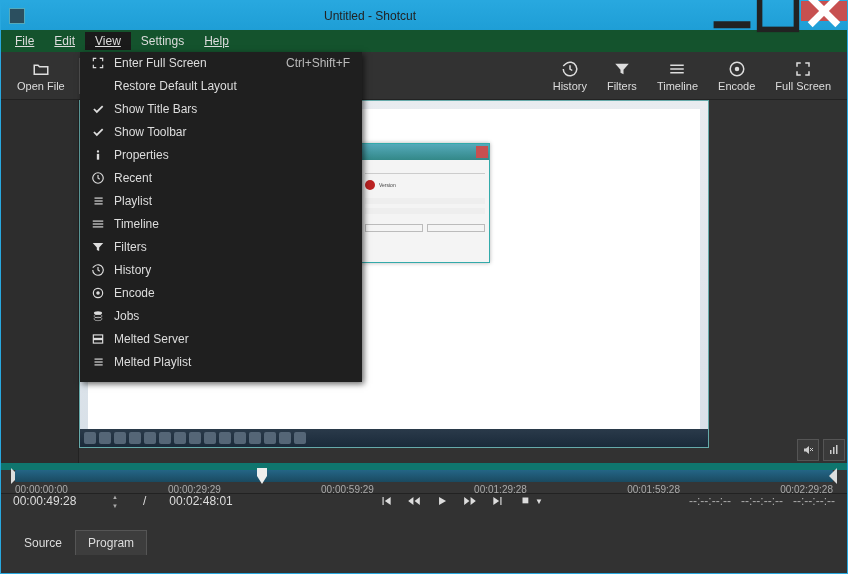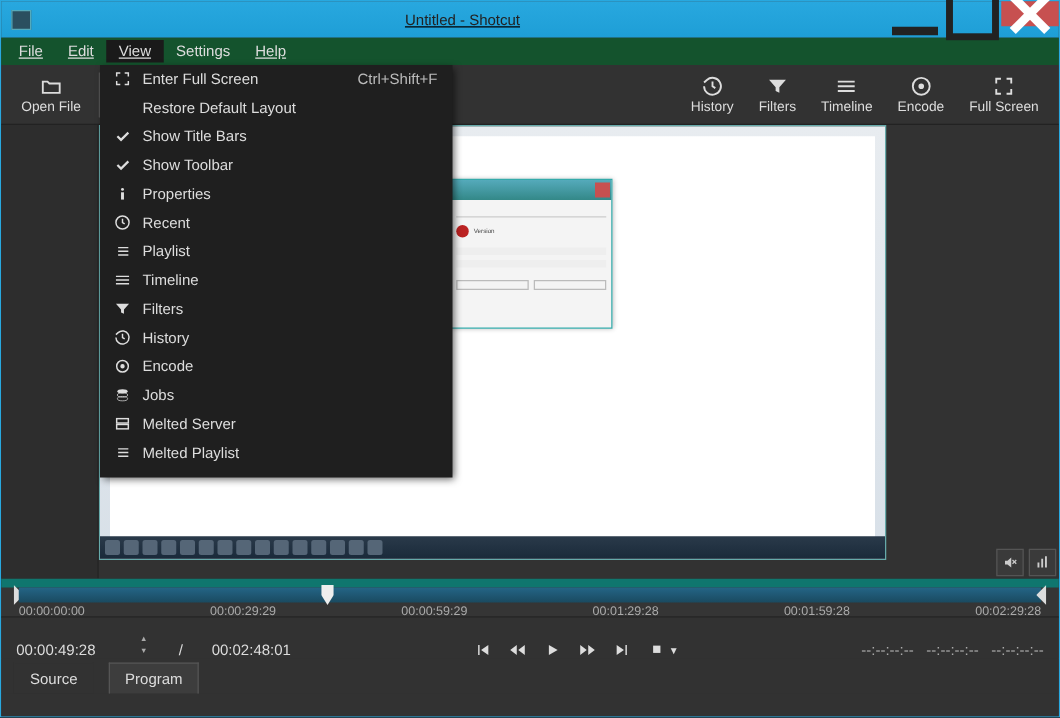--- a/index.html
+++ b/index.html
@@ -1,20 +1,20 @@
 <!DOCTYPE html>
 <html><head>
 <meta charset="utf-8">
 <style>
 * { box-sizing: border-box; margin: 0; padding: 0; font-family: "Segoe UI", Arial, sans-serif; }
 body { background: #0a0a0a; width: 848px; height: 574px; overflow: hidden; }
 
 .window { width: 848px; height: 574px; border: 1px solid #28a8df; background: #373737; display: flex; flex-direction: column; }
 
-.titlebar { height: 29px; background: linear-gradient(#28a8df, #1e9ed6); display: flex; align-items: center; position: relative; text-decoration: underline; }
+.titlebar { height: 29px; background: linear-gradient(#28a8df, #1e9ed6); display: flex; align-items: center; position: relative; }
 .titlebar-icon { width: 16px; height: 16px; margin: 0 6px 0 8px; background: #2b4f5f; border: 1px solid #5ab; }
 .titlebar-text { flex: 1; text-align: center; color: #222; font-size: 12px; font-weight: 400; }
 .tb-btns { display: flex; height: 100%; }
 .tb-btn { width: 46px; height: 20px; display: flex; align-items: center; justify-content: center; color: #222; font-size: 14px; cursor: pointer; }
 .tb-close { background: #c75050; color: #fff; width: 46px; }
 
 .menubar { height: 22px; background: #14532d; display: flex; align-items: center; padding: 0 4px; }
 .menubar-item { color: #ddd; font-size: 12px; padding: 2px 10px; cursor: pointer; }
 .menubar-item u { text-decoration: underline; }
 .menubar-item.active { background: #1a1a1a; }
@@ -43,32 +43,32 @@
 .vm-shortcut { color: #bbb; font-size: 12px; }
 
 .sidebar-right { position:absolute; right:2px; bottom:2px; display:flex; gap:4px; }
 .sb-btn { width:22px; height:22px; background:#3a3a3a; border:1px solid #555; display:flex; align-items:center; justify-content:center; cursor:pointer; }
 
 .timeline-bar { height: 30px; background: #353535; position: relative; border-top: 7px solid #0f766e; }
 .timeline-track { position: absolute; left: 14px; right: 14px; top: 0; height: 12px; background: linear-gradient(#246586,#1a4a60); border-radius: 1px; }
 .timeline-handle { position:absolute; top:-2px; width:8px; height:16px; }
 .timeline-labels { position: absolute; left: 14px; right: 14px; top: 14px; display: flex; justify-content: space-between; color: #aaa; font-size: 10px; }
 
-.controls { height: 34px; background: #323232; display: flex; align-items: flex-end; padding: 0 12px; gap: 23px; border-top:1px solid #222;}
+.controls { height: 34px; background: #323232; display: flex; align-items: flex-start; padding: 0 12px; gap: 23px; border-top:1px solid #222;}
 .time-edit { color: #ddd; font-size: 12px; background: transparent; border: none; width: 74px; }
 .time-spin { width:10px; height:18px; display:flex; flex-direction:column; }
 .time-spin span{ flex:1; font-size:6px; color:#aaa; text-align:center; cursor:pointer;}
 .controls .slash { color: #ddd; font-size: 12px; }
 .total-time { color: #ddd; font-size: 12px; }
 .controls-center { flex: 1; display: flex; justify-content: center; gap: 14px; }
 .pc-btn { color: #ddd; cursor: pointer; display:flex; align-items:center;}
 .pc-btn svg { width: 14px; height: 14px; }
 .right-times { display:flex; gap:10px; color:#aaa; font-size:12px;}
 
-.tabs { height: 28px; background: #323232; display: flex; align-items: flex-end; padding: 0 10px; gap: 12px; }
+.tabs { height: 28px; background: #323232; display: flex; align-items: flex-end; padding: 0 10px; gap: 0; }
 .tab { color: #ddd; font-size: 12px; padding: 5px 12px; background: #3d3d3d; border: 1px solid #555; border-bottom:none; cursor: pointer; }
 .tab:first-child { background:#323232; border-color:#323232;}
 
 .footer { height: 18px; background: #323232; }
 </style>
 </head>
 <body>
 
 <div class="window">
 

